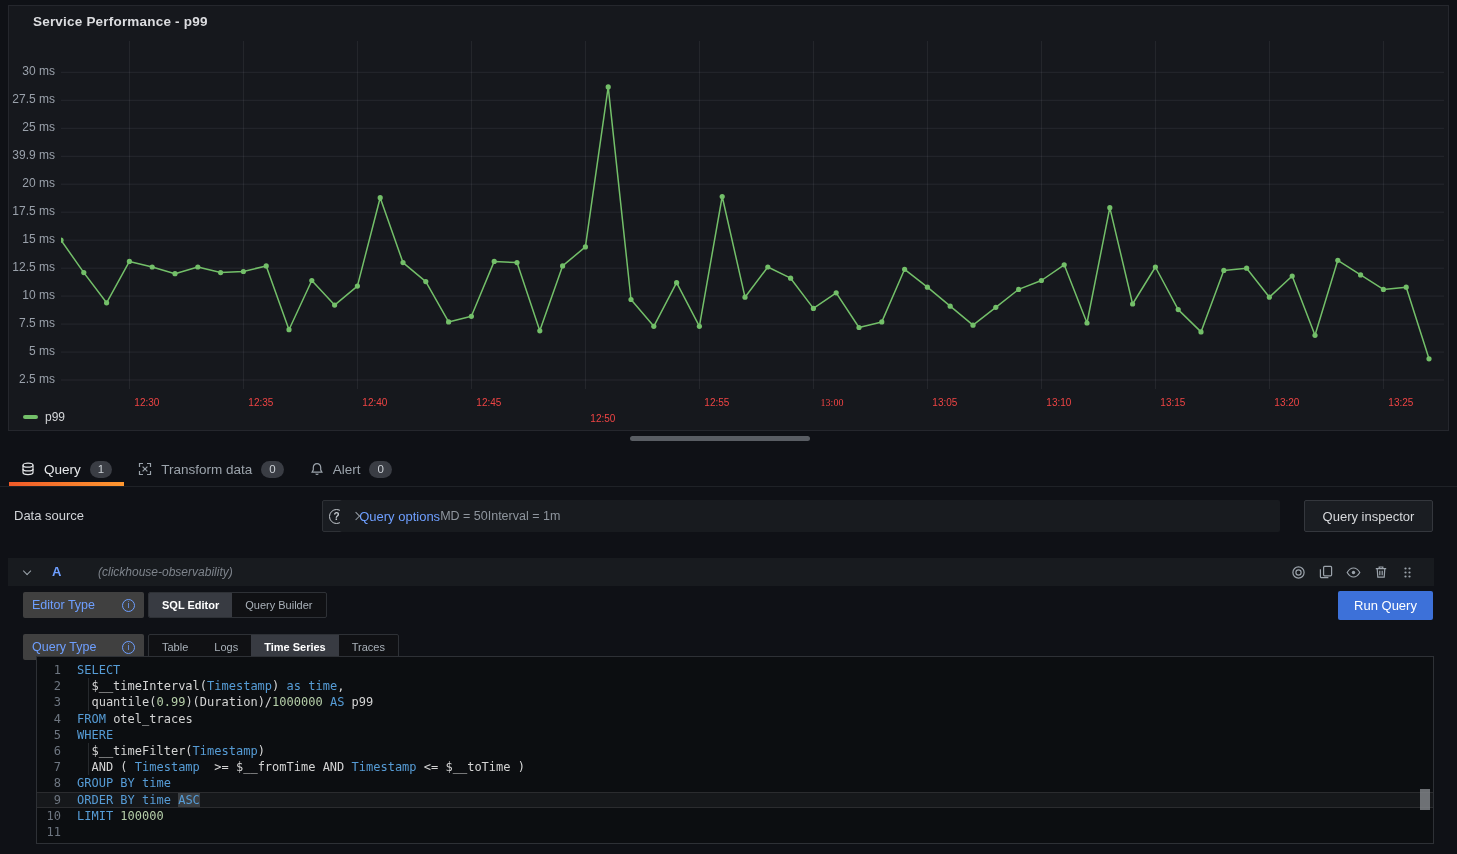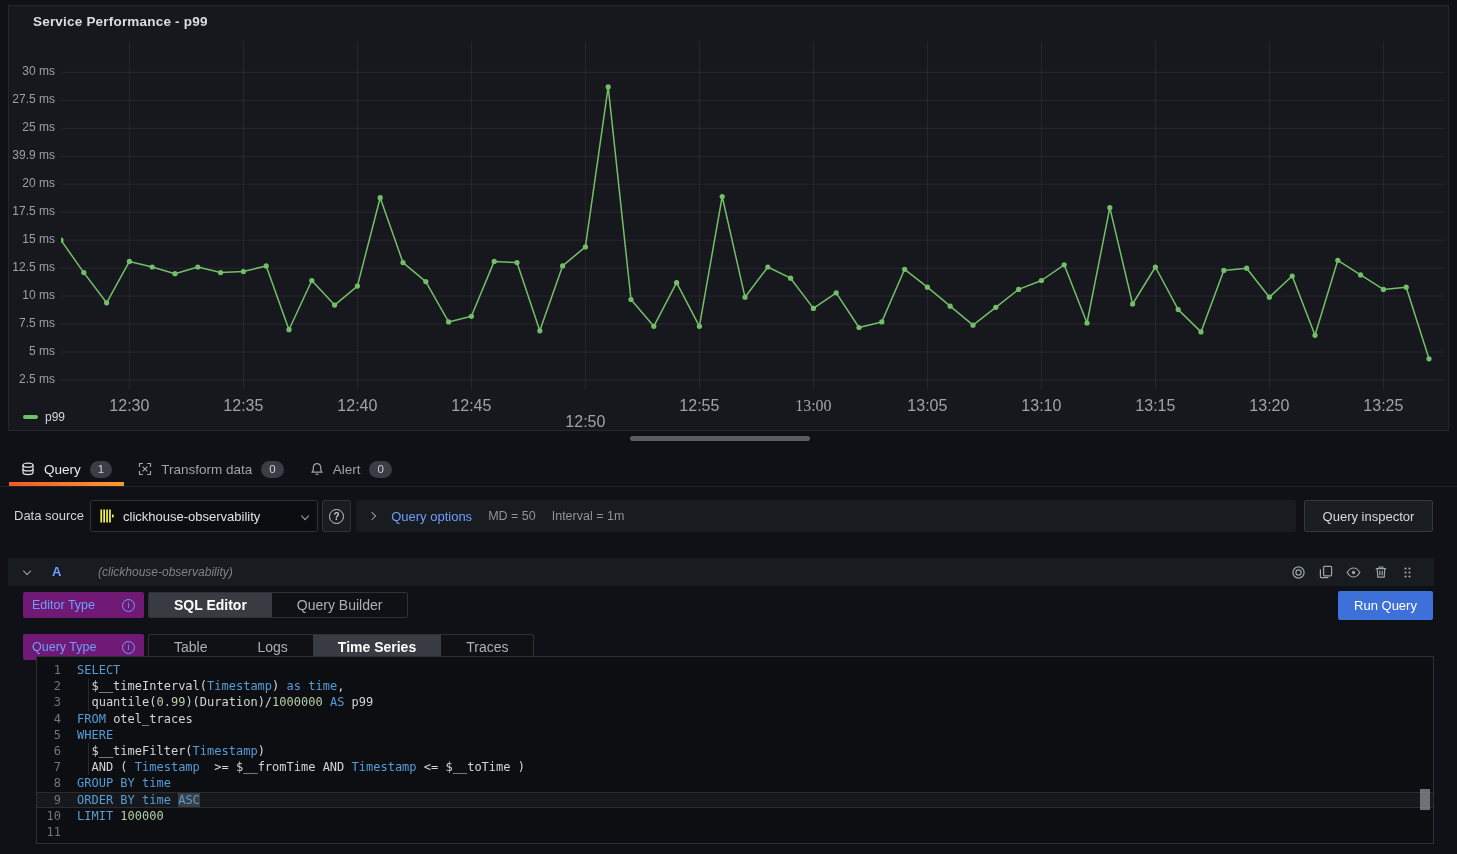--- a/index.html
+++ b/index.html
@@ -8,22 +8,22 @@
   .page { position:relative; width:1457px; height:854px; }
 
   
   .panel { position:absolute; left:8px; top:5px; width:1441px; height:426px;
            background:#16181d; border:1px solid #25272d; }
   .panel-title { position:absolute; left:12px; top:8px; color:#dcdde0;
                  font-size:13.5px; font-weight:600; letter-spacing:.2px;margin-left:12px; }
   #chart-svg { position:absolute; left:52px; top:35px; }
   .ylabel { position:absolute; left:0; width:46px; text-align:right;
             color:#9aa1ab; font-size:12px; }
-  .xlabel { position:absolute; top:391px; width:60px; text-align:center;
-            color:#a3a3a3; font-size:16px; }
+  .xlabel { position:absolute; top:391px; width:60px; text-align:right;
+            color:#ef4444; font-size:10px; }
   .legend { position:absolute; left:14px; top:404px; display:flex;
             align-items:center; gap:7px; color:#d4d6d9; font-size:12px; }
   .legend-swatch { width:15px; height:4px; border-radius:2px; }
 
   
   .hscrollbar { position:absolute; left:630px; top:436px; width:180px; height:5px;
                 border-radius:3px; background:#595d63; }
 
   
   .tabs { position:absolute; left:0; top:452px; width:1457px; height:35px;
@@ -47,22 +47,22 @@
                display:flex; align-items:center; gap:9px; padding:0 9px;
                color:#e0e2e5; font-size:13px; cursor:pointer; }
   .ds-picker .chev { margin-left:auto; }
   .help-btn { position:absolute; left:322px; width:29px; height:32px;
               background:#191c21; border:1px solid #2e3136; border-radius:2px;
               color:#c3c8cd; display:flex; align-items:center; justify-content:center;
               cursor:pointer; }
   .q-circle { width:15px; height:15px; border:1.3px solid currentColor; border-radius:50%;
               font-size:10px; font-weight:700; display:flex; align-items:center;
               justify-content:center; }
-  .qopts { position:absolute; left:356px; width:940px; height:32px; background:#181b1f;
-           border-radius:2px; display:flex; align-items:center; gap:16px;
+  .qopts { position:absolute; left:340px; width:940px; height:32px; background:#181b1f;
+           border-radius:2px; display:flex; align-items:center; gap:0;
            padding:0 13px; }
   .qopts-link { color:#6e9fff; font-size:13px; font-weight:500; cursor:pointer; }
   .qopts-meta { color:#8e959d; font-size:12.5px; }
   .inspector-btn { position:absolute; left:1304px; width:129px; height:32px;
                    background:#1a1d22; border:1px solid #34373d; border-radius:2px;
                    color:#d6d8db; font-size:13px; font-weight:500; cursor:pointer; }
 
   
   .chev { display:inline-block; border:solid currentColor; border-width:0 1.5px 1.5px 0;
           padding:2.6px; }
@@ -77,30 +77,30 @@
   .qh-ref { position:absolute; left:44px; top:6px; color:#6e9fff; font-weight:700;
             font-size:13px; }
   .qh-ds { position:absolute; left:90px; top:7px; color:#7e848c; font-style:italic;
            font-size:12px; }
   .qh-actions { position:absolute; right:20px; top:0; height:28px; display:flex;
                 align-items:center; gap:13px; color:#9ba3ab; }
   .qh-actions span { display:flex; cursor:pointer; }
 
   
   .inline-label { position:absolute; left:23px; width:121px; height:26px;
-                  background:#701a75; color:#6e9fff; font-size:12.5px;
+                  background:#404040; color:#6e9fff; font-size:12.5px;
                   display:flex; align-items:center; justify-content:space-between;
                   padding:0 9px; border-radius:2px; }
   .info-i { width:13px; height:13px; border:1px solid currentColor; border-radius:50%;
             font-size:8.5px; display:flex; align-items:center; justify-content:center;
             font-style:normal; cursor:pointer; }
   .seg { position:absolute; left:148px; height:26px; display:flex;
          border:1px solid #2e3136; border-radius:2px; background:#101114;
          overflow:hidden; }
-  .seg-opt { padding:0 25px; line-height:24px; font-size:14px; color:#a9b1b9;
+  .seg-opt { padding:0 13px; line-height:24px; font-size:11px; color:#a9b1b9;
              cursor:pointer; white-space:nowrap; }
   .seg-opt.active { background:#383b42; color:#ffffff; font-weight:700; }
   .row-editor-type .inline-label, .row-editor-type .seg { top:592px; }
   .row-query-type  .inline-label, .row-query-type  .seg { top:634px; }
   .run-btn { position:absolute; left:1338px; top:591px; width:95px; height:29px;
              background:#3d71d9; border:none; border-radius:2px; color:#fff;
              font-size:13px; font-weight:500; font-family:inherit; cursor:pointer; }
 
   
   .sql-editor { position:absolute; left:36px; top:656px; width:1398px; height:188px;
@@ -276,33 +276,20 @@
         <path d="M7 1.6c-2.3 0-3.7 1.7-3.7 3.9v2.4L2.1 10.2h9.8L10.7 7.9V5.5c0-2.2-1.4-3.9-3.7-3.9z"></path>
         <path d="M5.8 11.6a1.25 1.25 0 0 0 2.4 0"></path>
       </svg>
       <span>Alert</span>
       <span class="badge">0</span>
     </div>
   </nav>
 
   <div class="ds-row">
     <span class="ds-label">Data source</span>
-    <div class="ds-picker">
-      <svg class="icon" width="14" height="14" viewBox="0 0 14 14">
-        <g fill="#F6F64A">
-          <rect x="0.4" y="0.5" width="1.7" height="13"></rect>
-          <rect x="3.3" y="0.5" width="1.7" height="13"></rect>
-          <rect x="6.2" y="0.5" width="1.7" height="13"></rect>
-          <rect x="9.1" y="0.5" width="1.7" height="13"></rect>
-          <rect x="12" y="5.6" width="1.7" height="2.8"></rect>
-        </g>
-      </svg>
-      <span>clickhouse-observability</span>
-      <i class="chev down dim"></i>
-    </div>
     <button class="help-btn">
       <span class="q-circle">?</span>
     </button>
     <div class="qopts">
       <i class="chev right dim"></i>
       <span class="qopts-link">Query options</span>
       <span class="qopts-meta">MD = 50</span>
       <span class="qopts-meta">Interval = 1m</span>
     </div>
     <button class="inspector-btn">Query inspector</button>

